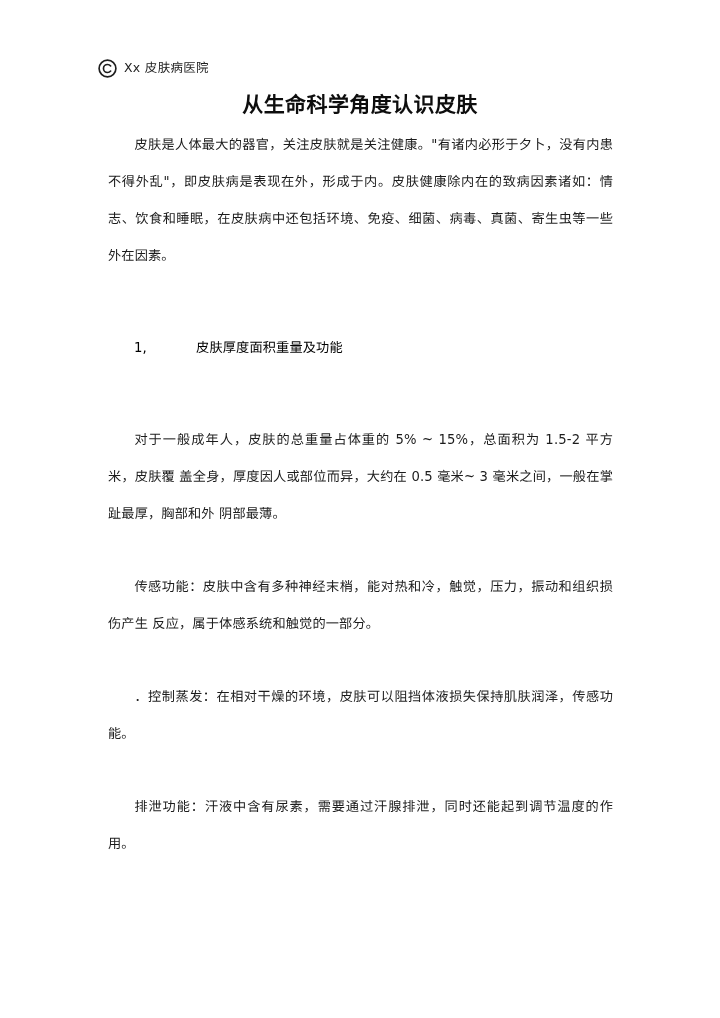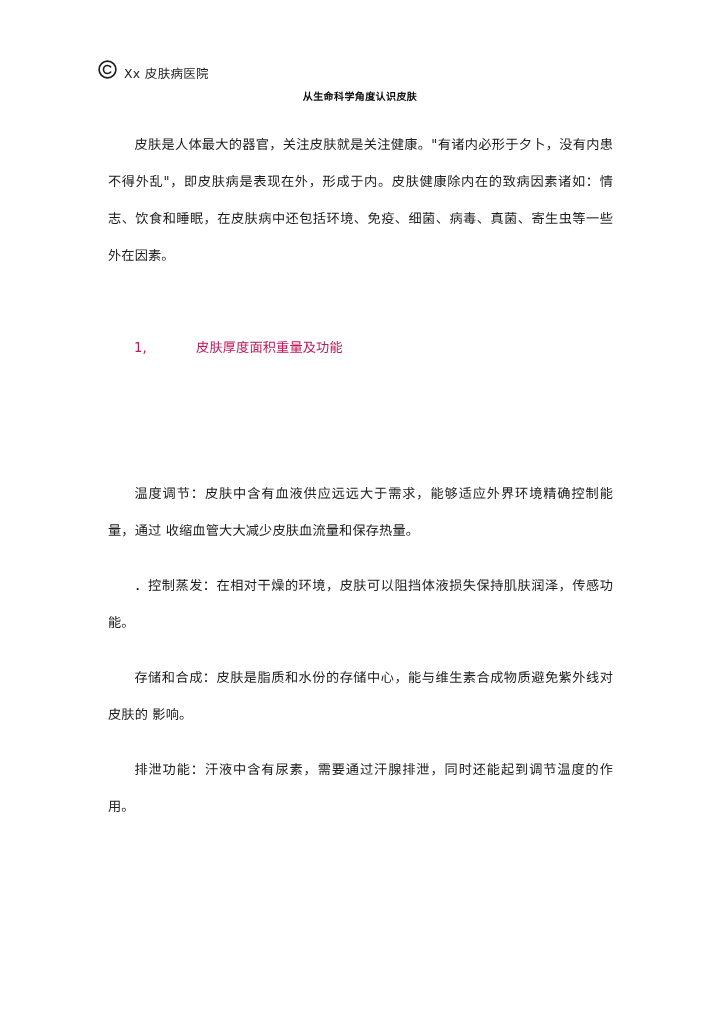--- a/index.html
+++ b/index.html
@@ -24,21 +24,21 @@
     background: #ffffff;
     box-sizing: border-box;
   }
 
   
   .letterhead {
     position: absolute;
     left: 97px;
     top: 56px;
     display: flex;
-    align-items: flex-end;
+    align-items: center;
     gap: 6px;
     height: 24px;
   }
   .logo-mark {
     width: 21px;
     height: 21px;
     flex: 0 0 auto;
     display: block;
   }
   .letterhead-name {
@@ -49,21 +49,21 @@
     white-space: nowrap;
   }
 
   
   .doc-title {
     position: absolute;
     left: 0;
     top: 88px;
     width: 720px;
     text-align: center;
-    font-size: 10px;
+    font-size: 21px;
     font-weight: bold;
     letter-spacing: 0.4px;
     color: #0d0d0d;
   }
 
   
   .body-block {
     position: absolute;
     left: 108px;
     top: 126px;
@@ -80,21 +80,21 @@
     letter-spacing: 0.15px;
   }
   .para.indent {
     text-indent: 2em;
   }
 
   
   .section-heading {
     font-size: 13.2px;
     line-height: 37px;
-    color: #be185d;
+    color: #000000;
     white-space: pre;
     letter-spacing: 0.15px;
   }
   .section-num {
     display: inline-block;
     min-width: 62px;
   }
   .spacer-half {
     height: 18px;
   }
@@ -119,38 +119,38 @@
     <p class="para indent">皮肤是人体最大的器官，关注皮肤就是关注健康。"有诸内必形于夕卜，没有内患不得外乱"，即皮肤病是表现在外，形成于内。皮肤健康除内在的致病因素诸如：情志、饮食和睡眠，在皮肤病中还包括环境、免疫、细菌、病毒、真菌、寄生虫等一些外在因素。</p>
 
     <div class="spacer-half"></div>
 
     <div class="section-heading">
       <span class="section-num">1,</span><span>皮肤厚度面积重量及功能</span>
     </div>
 
     <div class="spacer-half"></div>
 
+    <p class="para indent">对于一般成年人，皮肤的总重量占体重的 5% ~ 15%，总面积为 1.5-2 平方米，皮肤覆 盖全身，厚度因人或部位而异，大约在 0.5 毫米~ 3 毫米之间，一般在掌趾最厚，胸部和外 阴部最薄。</p>
 
     <div class="spacer-half"></div>
 
 
     <div class="spacer-half"></div>
 
+    <p class="para indent">传感功能：皮肤中含有多种神经末梢，能对热和冷，触觉，压力，振动和组织损伤产生 反应，属于体感系统和触觉的一部分。</p>
 
     <div class="spacer-half"></div>
 
-    <p class="para indent">温度调节：皮肤中含有血液供应远远大于需求，能够适应外界环境精确控制能量，通过 收缩血管大大减少皮肤血流量和保存热量。</p>
 
     <div class="spacer-half"></div>
 
     <p class="para indent">．控制蒸发：在相对干燥的环境，皮肤可以阻挡体液损失保持肌肤润泽，传感功能。</p>
 
     <div class="spacer-half"></div>
 
-    <p class="para indent">存储和合成：皮肤是脂质和水份的存储中心，能与维生素合成物质避免紫外线对皮肤的 影响。</p>
 
     <div class="spacer-half"></div>
 
     <p class="para indent">排泄功能：汗液中含有尿素，需要通过汗腺排泄，同时还能起到调节温度的作用。</p>
 
   </div>
 
 </div>
 
 </body></html>

